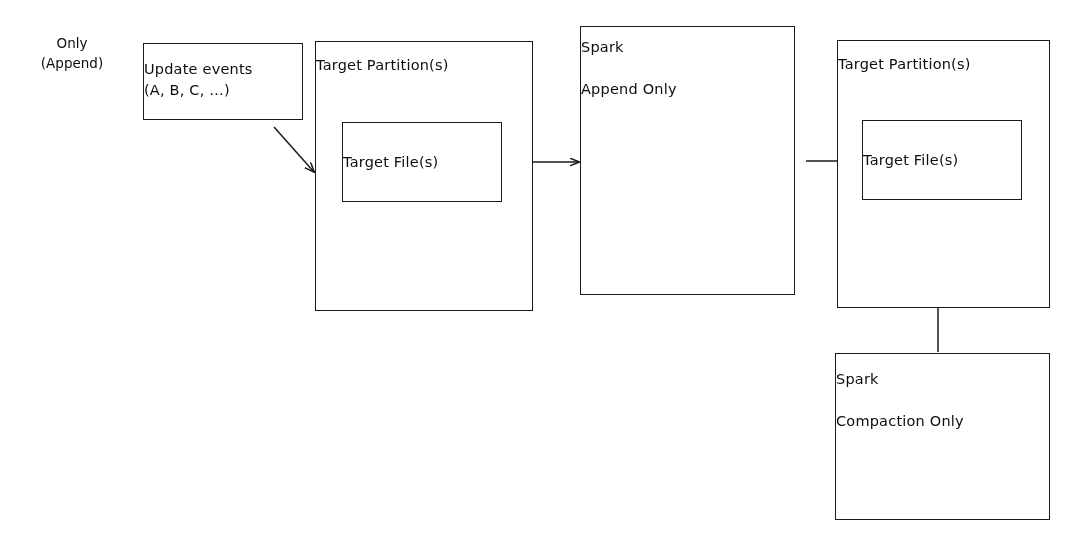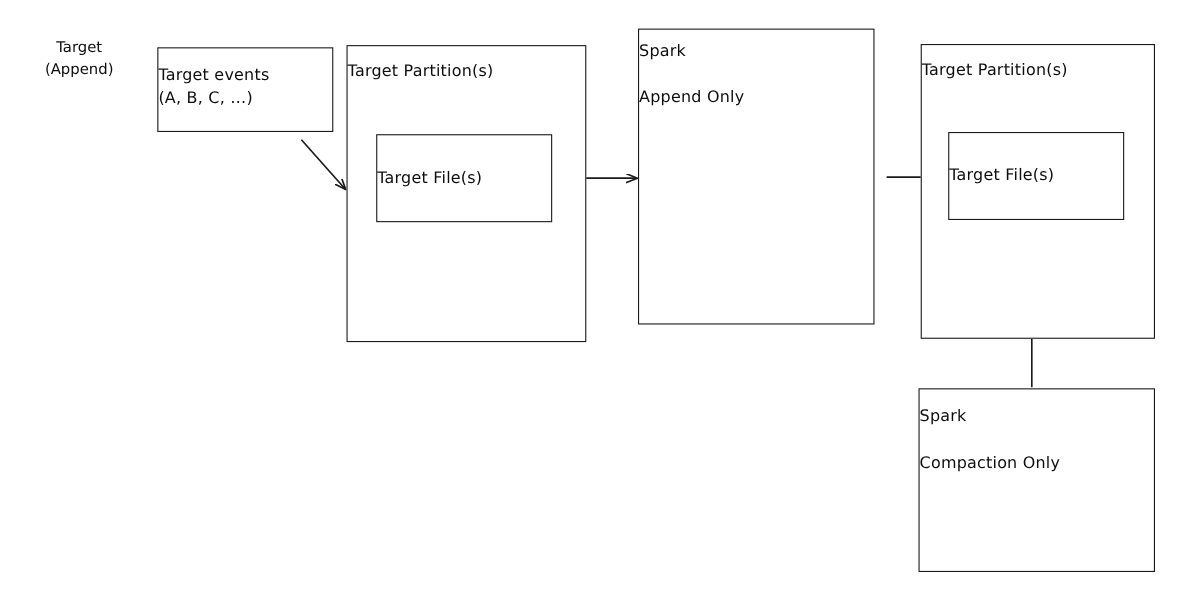--- a/index.html
+++ b/index.html
@@ -99,25 +99,25 @@
     <path d="M 274 127 L 314 172" fill="none" stroke="#1a1a1a" stroke-width="1.5" marker-end="url(#arrow-solid)"></path>
 
     <path d="M 503 162 L 579 162" fill="none" stroke="#1a1a1a" stroke-width="1.6" marker-end="url(#arrow-solid)"></path>
 
     <path d="M 806 161 L 845 161" fill="none" stroke="#1a1a1a" stroke-width="1.7"></path>
     <path d="M 845 161 L 861 161" fill="none" stroke="#1a1a1a" stroke-width="1.2" stroke-dasharray="4 3" marker-end="url(#arrow-thin)"></path>
 
     <path d="M 938 352 L 938 203" fill="none" stroke="#1a1a1a" stroke-width="1.5" marker-end="url(#arrow-up)"></path>
   </svg>
 
-  <div class="free-label" id="delta-append-label">Target
+  <div class="free-label" id="delta-append-label">Only
 (Append)</div>
 
   <div class="node" id="update-events-node">
-    <div class="node-text">Target events
+    <div class="node-text">Update events
 (A, B, C, …)</div>
   </div>
 
   <div class="node" id="left-partition-node">
     <div class="node-text">Target Partition(s)</div>
   </div>
 
   <div class="node" id="left-target-file-node">
     <div class="node-text">Target File(s)</div>
   </div>

